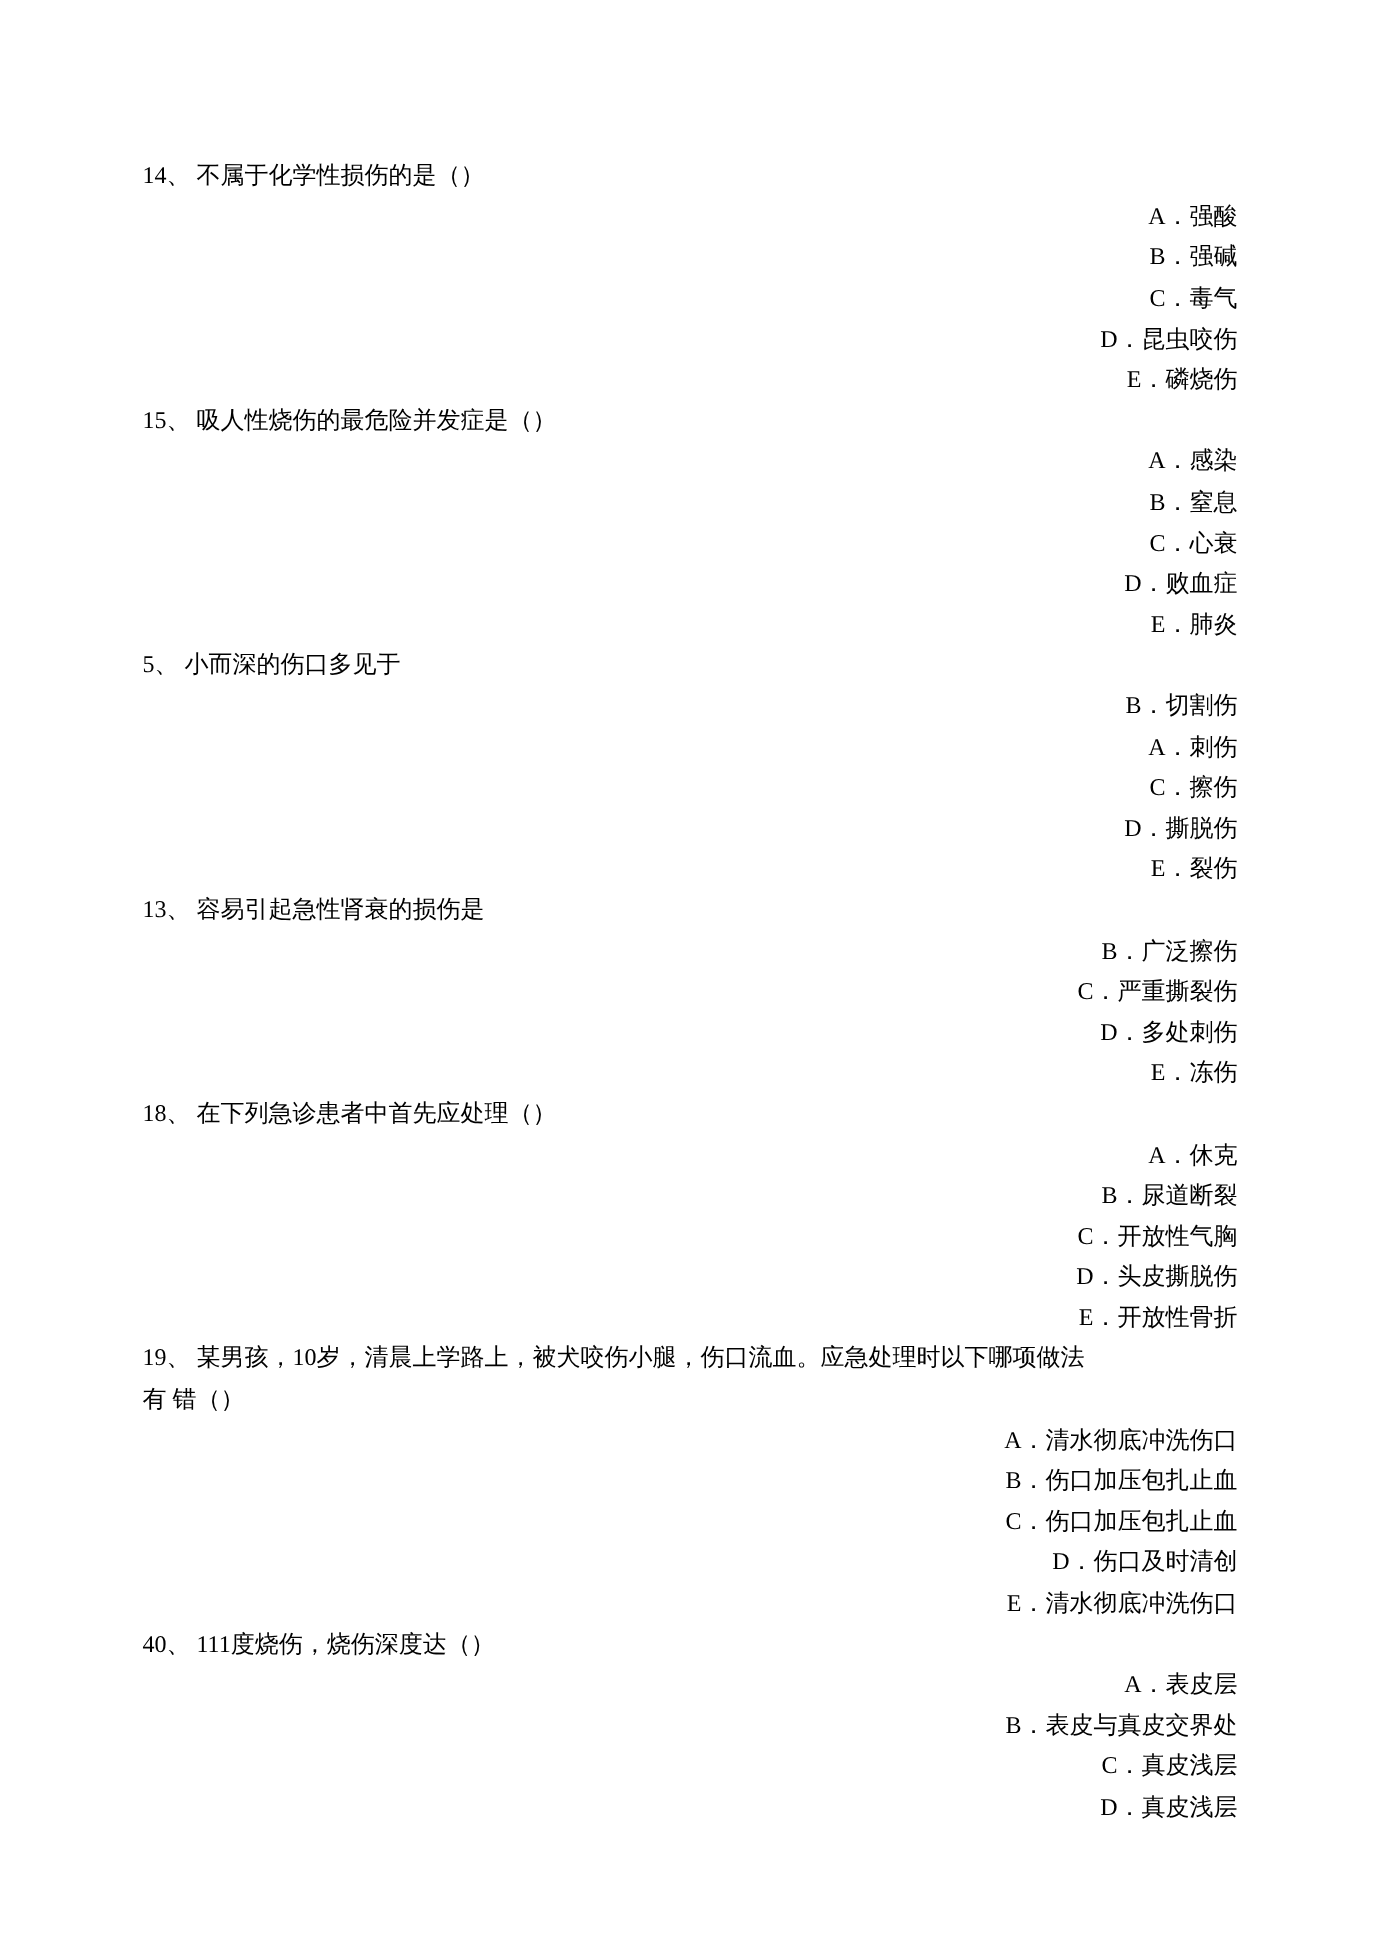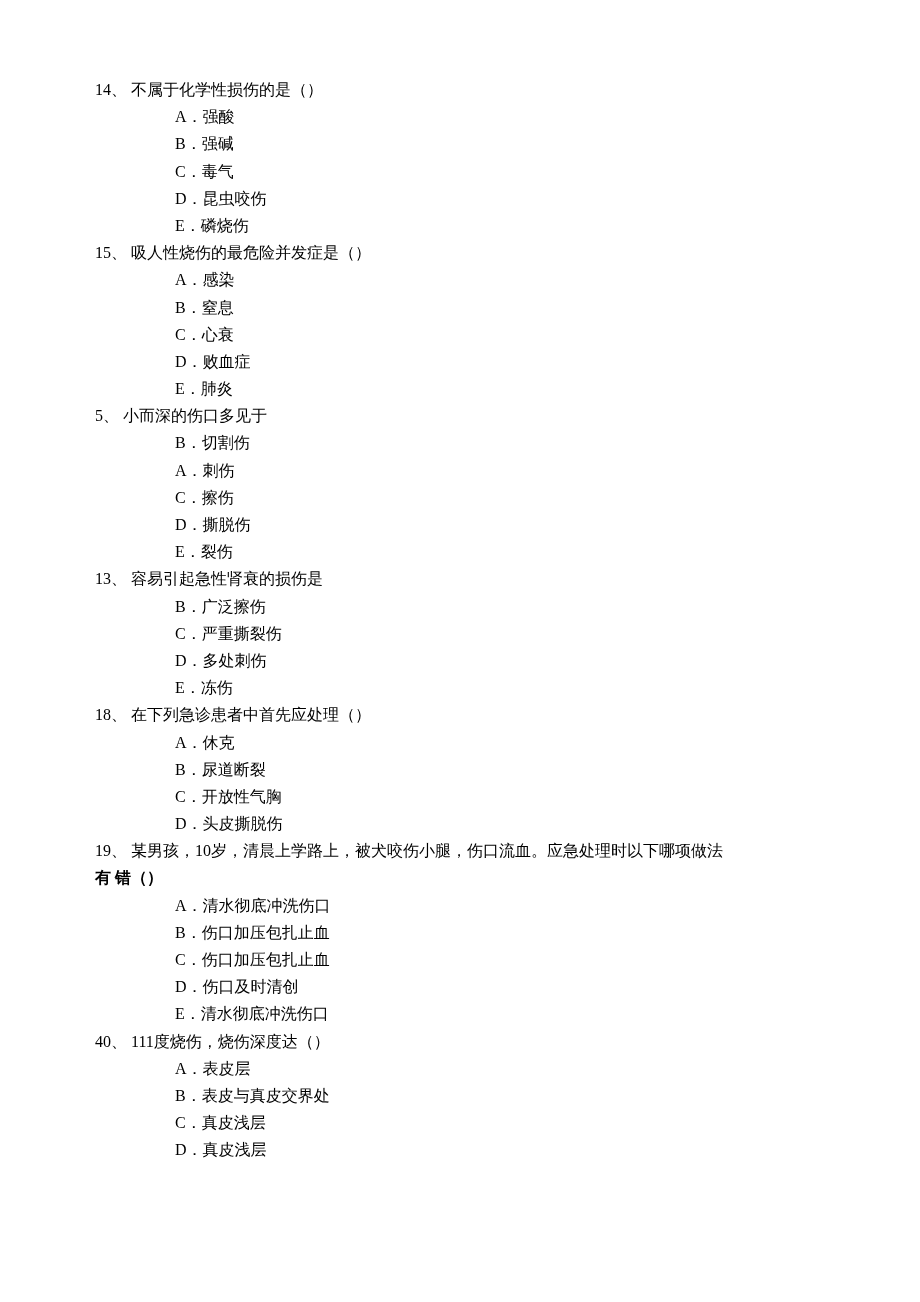--- a/index.html
+++ b/index.html
@@ -7,35 +7,35 @@
     padding: 0;
     background: #ffffff;
     font-family: "SimSun", "宋体", serif;
     font-size: 16px;
     color: #000000;
     line-height: 1.7;
   }
   .page {
     width: 920px;
     min-height: 1302px;
-    padding: 76px 95px 60px 95px;
+    padding: 104px 95px 60px 95px;
     box-sizing: border-box;
   }
   .question {
     margin-bottom: 0;
   }
   .q-text {
     display: block;
   }
   .q-continuation {
     display: block;
-    font-weight: bold;
   }
   .options {
     padding-left: 80px;
+    text-align: right;
   }
   .option {
     display: block;
   }
 </style>
 </head>
 <body>
 
 <div class="page">
 
@@ -82,20 +82,21 @@
     </div>
   </div>
 
   <div class="question">
     <span class="q-text"><span>18、</span> <span>在下列急诊患者中首先应处理（）</span></span>
     <div class="options">
       <span class="option">A．休克</span>
       <span class="option">B．尿道断裂</span>
       <span class="option">C．开放性气胸</span>
       <span class="option">D．头皮撕脱伤</span>
+      <span class="option">E．开放性骨折</span>
     </div>
   </div>
 
   <div class="question">
     <span class="q-text"><span>19、</span> <span>某男孩，10岁，清晨上学路上，被犬咬伤小腿，伤口流血。应急处理时以下哪项做法</span></span>
     <span class="q-continuation">有 错（）</span>
     <div class="options">
       <span class="option">A．清水彻底冲洗伤口</span>
       <span class="option">B．伤口加压包扎止血</span>
       <span class="option">C．伤口加压包扎止血</span>

